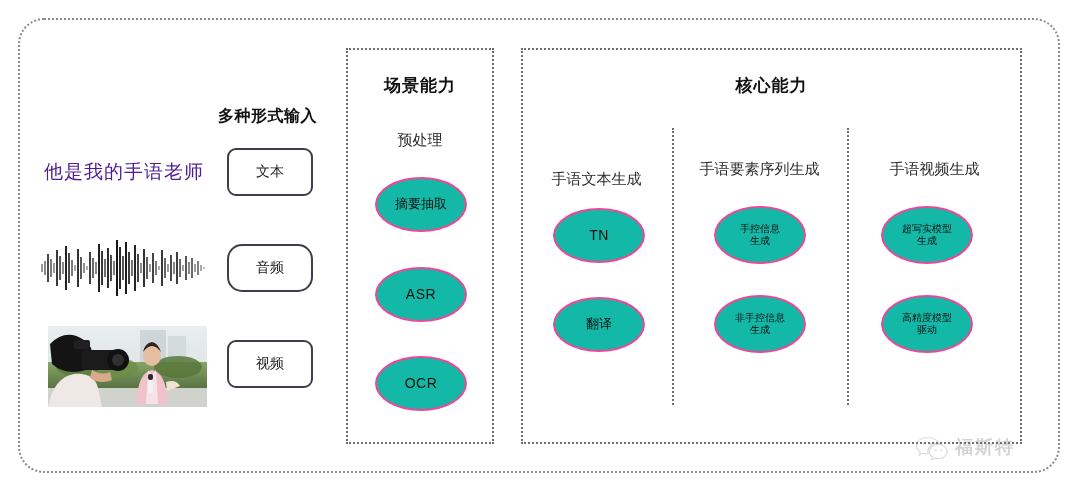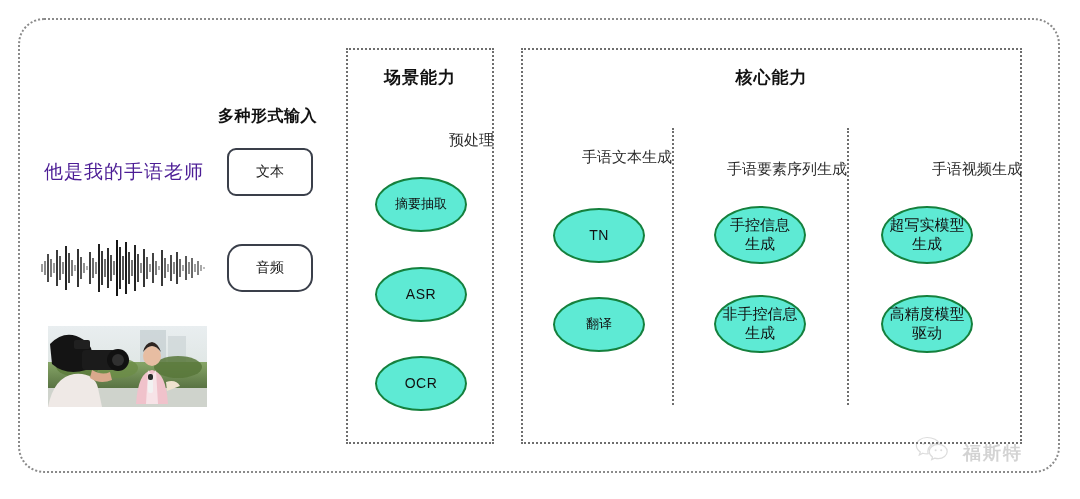--- a/index.html
+++ b/index.html
@@ -31,24 +31,25 @@
 
   
   .section-title{
     position:absolute;
     text-align:center;
     font-weight:bold;
     font-size:17px;
     color:#111;
     letter-spacing:1px;
     white-space:nowrap;
+    margin-top:8px;
   }
   .col-title{
     position:absolute;
-    text-align:right;
+    text-align:center;
     font-size:15px;
     color:#2b2b2b;
     white-space:nowrap;
   }
   .input-title{
     position:absolute;
     font-weight:bold;
     font-size:16px;
     color:#111;
     white-space:nowrap;
@@ -59,31 +60,31 @@
   .v-divider{
     position:absolute;
     border-left:2px dotted #6e6e6e;
     width:0;
   }
 
   
   .ellipse{
     position:absolute;
     box-sizing:border-box;
-    border:2px solid #15803d;
+    border:2px solid #ec4899;
     border-radius:50%;
-    background:#5eead4;
+    background:#14b8a6;
     display:flex;align-items:center;justify-content:center;
     text-align:center;
     font-size:13px;
     line-height:1.25;
     color:#111;
     padding:0 4px;
   }
-  .ellipse.small-text{font-size:15px;}
+  .ellipse.small-text{font-size:10px;}
   .ellipse.latin{font-size:14px;letter-spacing:.5px;}
 
   
   .chip{
     position:absolute;
     box-sizing:border-box;
     width:86px;height:48px;
     border:2px solid #3a3f4a;
     border-radius:9px;
     background:#fff;
@@ -107,22 +108,23 @@
   .video-thumb{
     position:absolute;
     overflow:hidden;
     background:#cfd6cd;
   }
   .video-thumb svg{display:block;}
 
   
   .watermark{
     position:absolute;
-    display:flex;align-items:flex-end;gap:14px;
+    display:flex;align-items:flex-start;gap:6px;
     opacity:.30;
+    font-family:Liberation Mono, monospace;
   }
   .watermark .wm-text{
     font-size:18px;
     color:#6f6f6f;
     letter-spacing:2px;
     font-weight:bold;
   }
 </style>
 </head>
 <body>
@@ -237,20 +239,23 @@
       <path d="M44 44 q10 6 18 2 l2 8 q-12 5 -22 -2z" fill="#d9a98c"></path>
     </svg>
   </div>
 
   <div class="chip" style="left:227px;top:148px;">
     <span>文本</span>
   </div>
   <div class="chip" style="left:227px;top:244px;border-radius:15px;">
     <span>音频</span>
   </div>
+  <div class="chip" style="left:227px;top:340px;">
+    <span>视频</span>
+  </div>
 
   <div class="section-box" style="left:346px;top:48px;width:148px;height:396px;"></div>
 
   <div class="section-title" style="left:346px;top:66px;width:148px;">场景能力</div>
 
   <div class="col-title" style="left:346px;top:131px;width:148px;">预处理</div>
 
   <div class="ellipse" style="left:375px;top:177px;width:92px;height:55px;">
     <span>摘要抽取</span>
   </div>
@@ -261,21 +266,21 @@
     <span>OCR</span>
   </div>
 
   <div class="section-box" style="left:521px;top:48px;width:501px;height:396px;"></div>
 
   <div class="section-title" style="left:521px;top:66px;width:501px;">核心能力</div>
 
   <div class="v-divider" style="left:672px;top:128px;height:277px;"></div>
   <div class="v-divider" style="left:847px;top:128px;height:277px;"></div>
 
-  <div class="col-title" style="left:521px;top:148px;width:151px;">手语文本生成</div>
+  <div class="col-title" style="left:521px;top:170px;width:151px;">手语文本生成</div>
   <div class="ellipse latin" style="left:553px;top:208px;width:92px;height:55px;">
     <span>TN</span>
   </div>
   <div class="ellipse" style="left:553px;top:297px;width:92px;height:55px;">
     <span>翻译</span>
   </div>
 
   <div class="col-title" style="left:672px;top:160px;width:175px;">手语要素序列生成</div>
   <div class="ellipse small-text" style="left:714px;top:206px;width:92px;height:58px;">
     <span style="white-space:pre-line;">手控信息

